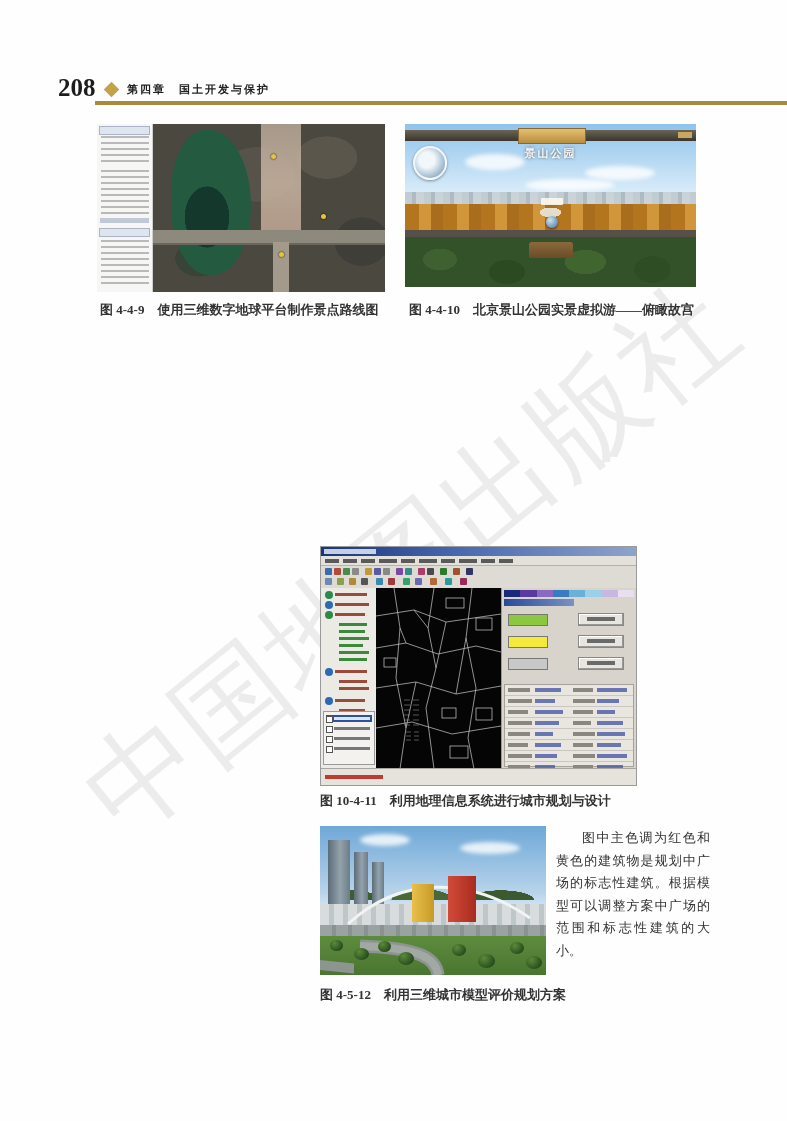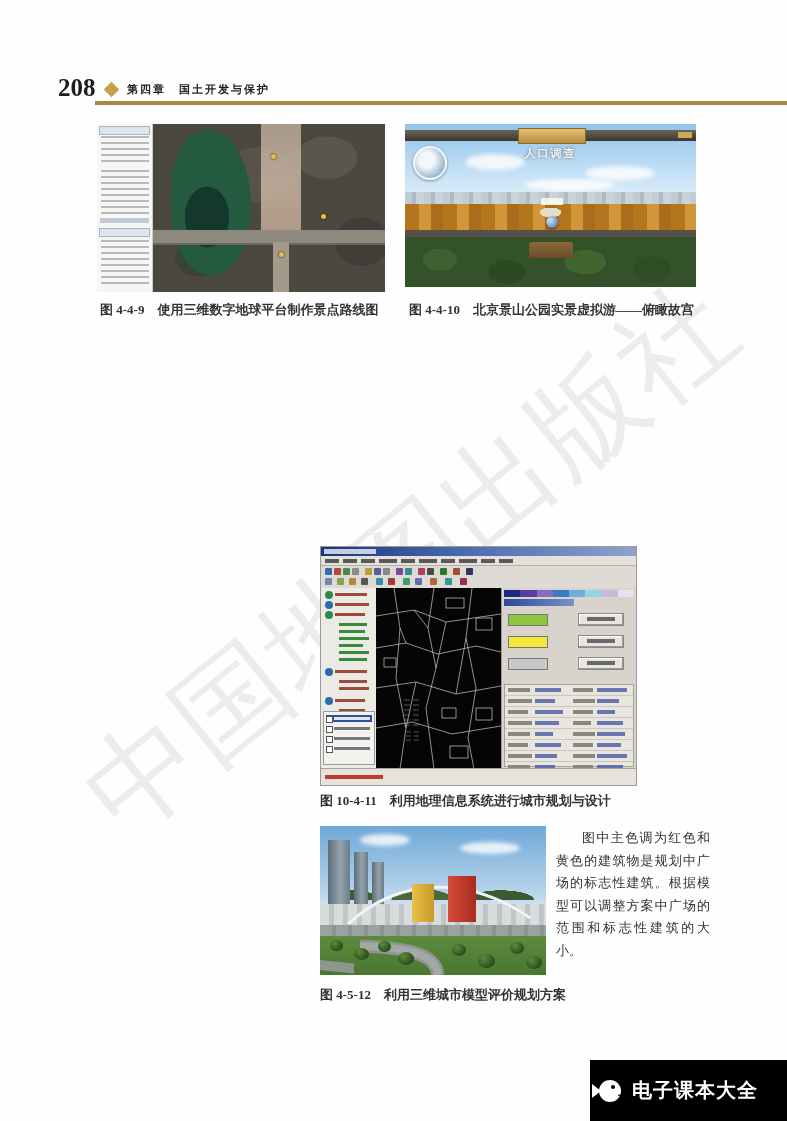--- a/index.html
+++ b/index.html
@@ -161,21 +161,21 @@
       <div class="reddot" style="left:118px;top:30px;"></div>
       <div class="reddot" style="left:126px;top:128px;"></div>
       <div class="reddot" style="left:168px;top:90px;"></div>
     </div>
   </div>
 
   <div class="z fig10">
     <div class="topbar"></div>
     <div class="banner"></div>
     <div class="minibtn"></div>
-    <div class="parklabel">人口调查</div>
+    <div class="parklabel">景山公园</div>
     <div class="compass"></div>
     <div class="cloud" style="left:60px;top:30px;width:60px;height:16px;"></div>
     <div class="cloud" style="left:180px;top:42px;width:70px;height:14px;"></div>
     <div class="cloud" style="left:120px;top:55px;width:90px;height:12px;"></div>
     <div class="skyline"></div>
     <div class="palace"></div>
     <div class="gate-sign"></div>
     <div class="palace-wall"></div>
     <div class="orb"></div>
     <div class="trees10"></div>
@@ -391,23 +391,14 @@
       <div class="tree12b" style="left:158px;top:18px;width:17px;height:14px;"></div>
       <div class="tree12b" style="left:190px;top:6px;width:14px;height:12px;"></div>
       <div class="tree12b" style="left:206px;top:20px;width:16px;height:13px;"></div>
     </div>
   </div>
 
   <div class="z side-note">图中主色调为红色和黄色的建筑物是规划中广场的标志性建筑。根据模型可以调整方案中广场的范围和标志性建筑的大小。</div>
 
   <div class="z caption" style="left:320px;top:984px;width:250px;">图 4-5-12　利用三维城市模型评价规划方案</div>
 
-  <div class="z logobar">
-    <svg width="34" height="30" viewBox="0 0 34 30">
-      <polygon points="2,8 11,15 2,22" fill="#fff"></polygon>
-      <circle cx="20" cy="15" r="11" fill="#fff"></circle>
-      <circle cx="23" cy="11" r="2" fill="#000"></circle>
-      <path d="M28,19 q3,1 5,-1" stroke="#000" stroke-width="1.2" fill="none"></path>
-    </svg>
-    <div class="logotext">电子课本大全</div>
-  </div>
 
 </div>
 
 </body></html>

